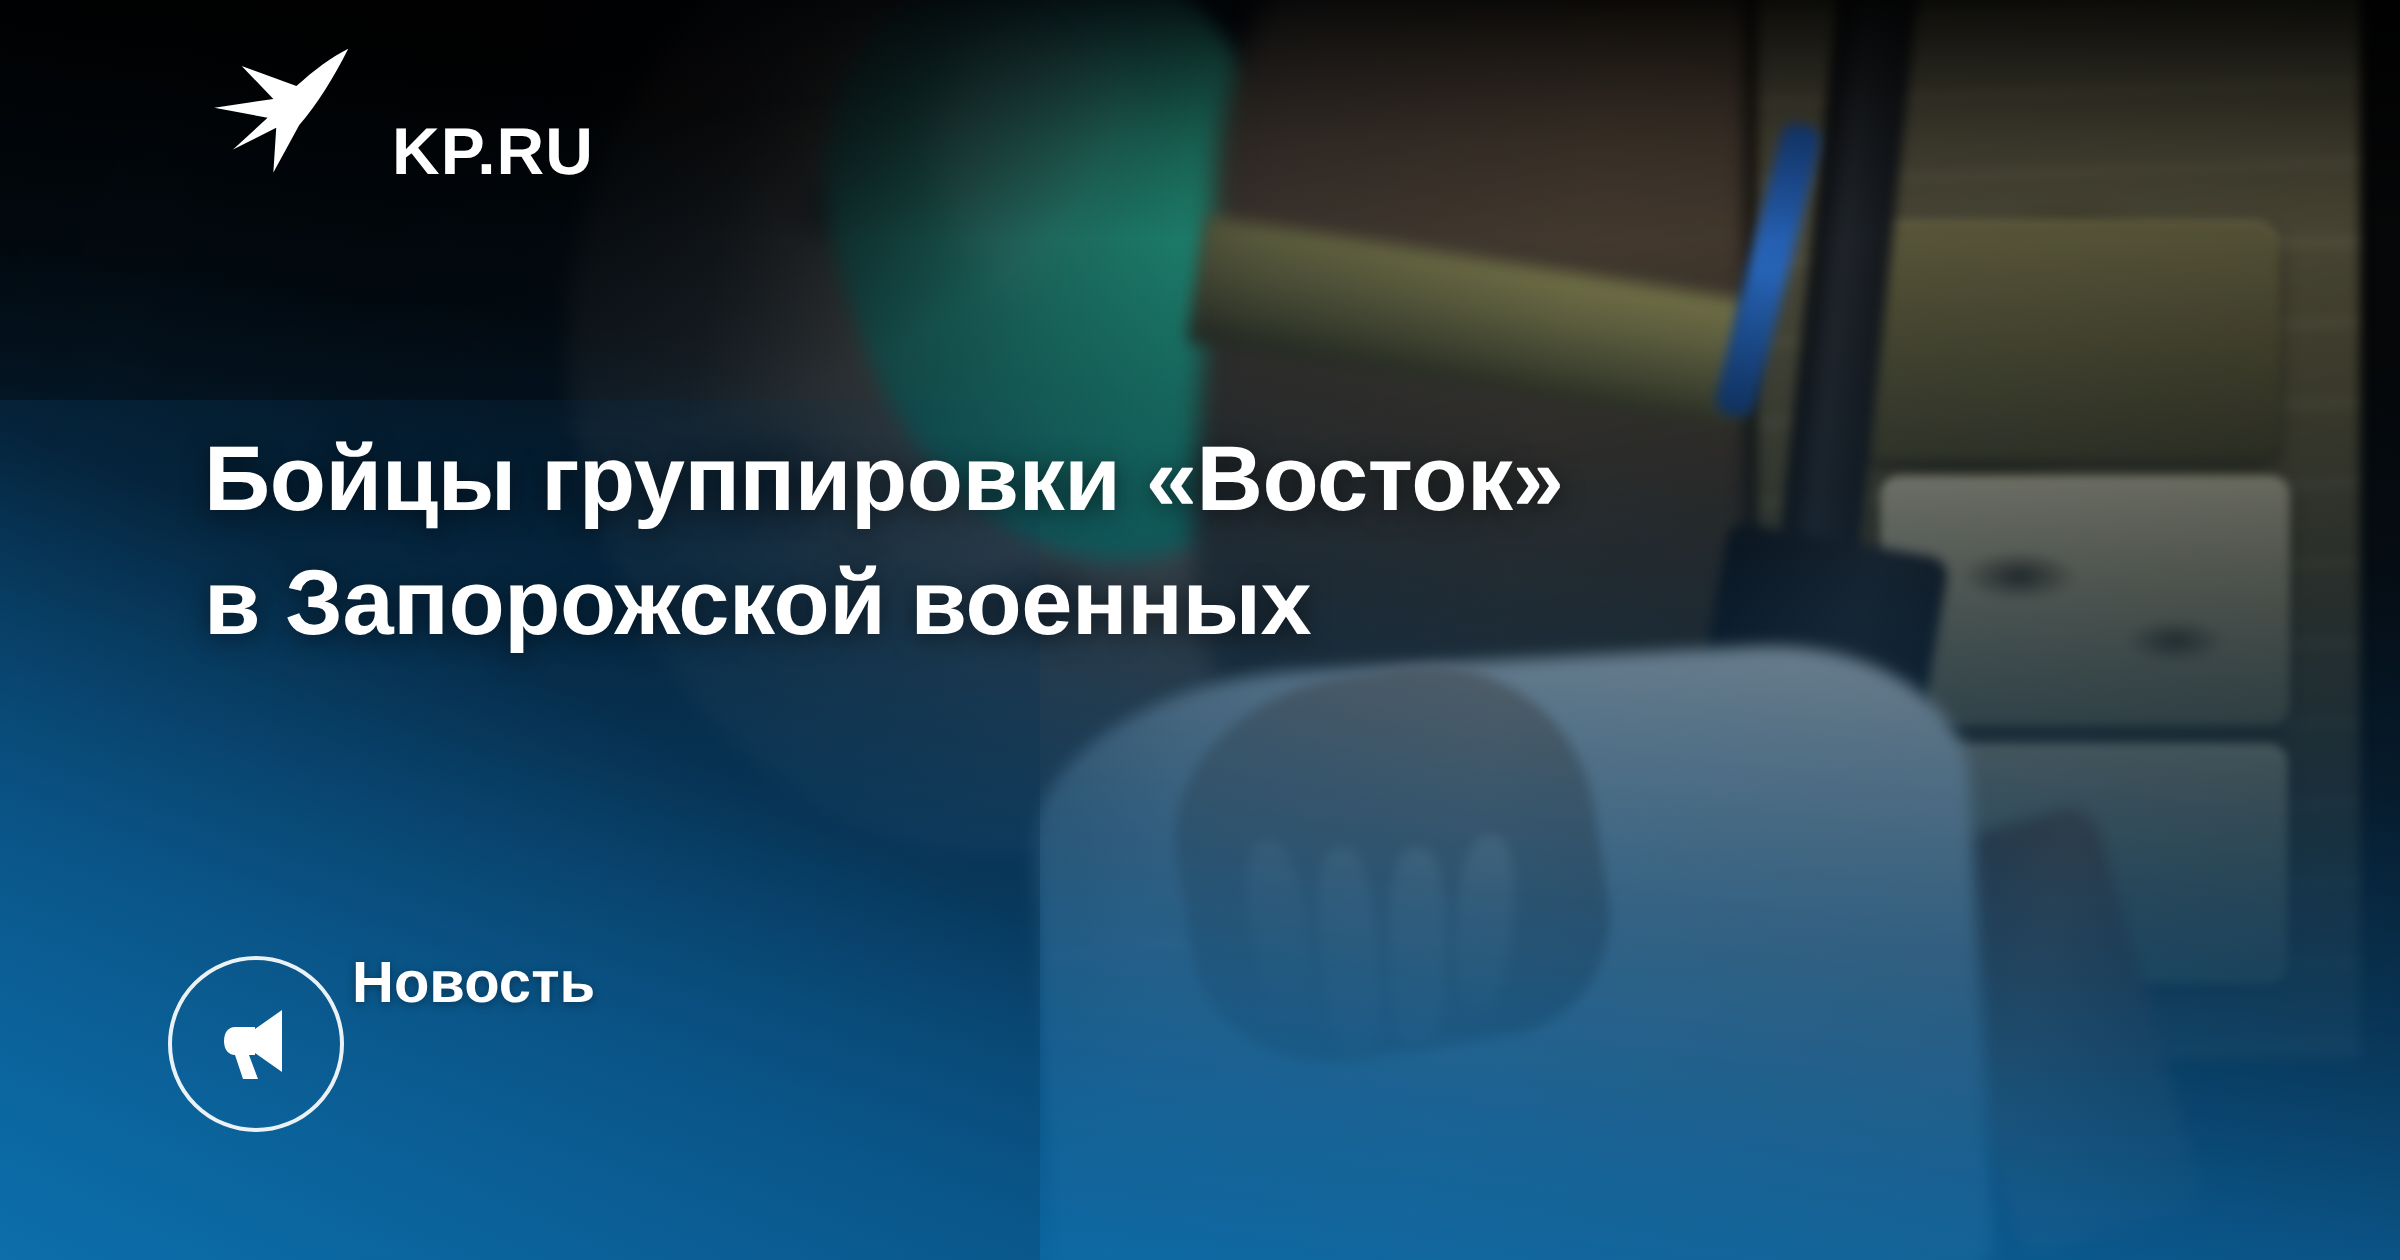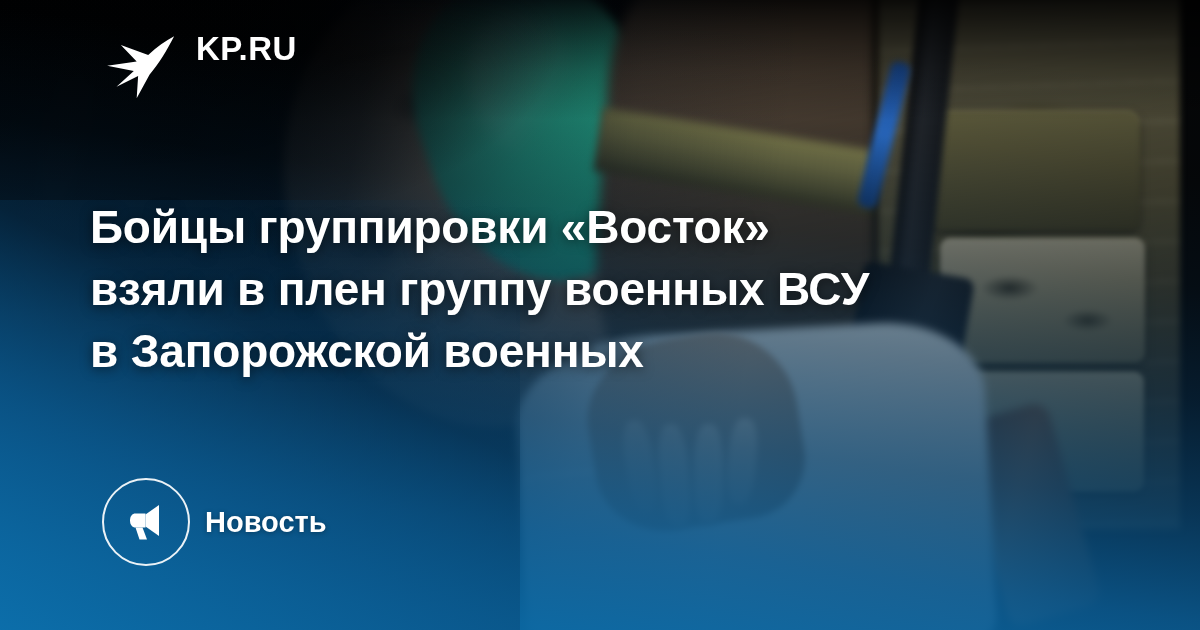--- a/index.html
+++ b/index.html
@@ -350,21 +350,21 @@
   .content {
     position: absolute;
     inset: 0;
   }
 
   .brand {
     position: absolute;
     left: 104px;
     top: 32px;
     display: flex;
-    align-items: flex-start;
+    align-items: flex-end;
     gap: 18px;
     height: 60px;
   }
   .brand-mark {
     width: 74px;
     height: 72px;
     display: block;
     flex: 0 0 auto;
   }
   .brand-name {
@@ -374,37 +374,36 @@
     letter-spacing: 0.5px;
     line-height: 1;
     white-space: nowrap;
   }
 
   .headline {
     position: absolute;
     left: 86px;
     top: 192px;
     width: 1000px;
-    margin: 4px;
+    margin: 16px;
     color: #ffffff;
     font-size: 46px;
     font-weight: 700;
     line-height: 62px;
     letter-spacing: -0.2px;
     text-shadow: 0 2px 12px rgba(0,0,0,0.55);
   }
   .headline .ln { display: block; white-space: nowrap; }
 
   .tag {
     position: absolute;
-    left: 102px;
+    left: 84px;
     top: 478px;
     display: flex;
-    align-items: center;
-    gap: 15px;
+    gap: 4px;
     height: 88px;
   }
   .tag-circle {
     width: 84px;
     height: 84px;
     border-radius: 50%;
     border: 2px solid rgba(255,255,255,0.92);
     display: flex;
     align-items: center;
     justify-content: center;
@@ -470,21 +469,20 @@
 
     <div class="brand">
       <svg class="brand-mark" viewBox="0 0 100 100" aria-hidden="true">
         <path fill="#ffffff" d="M96 6 C84 12 72 21 60 32 L22 18 L44 41 L3 47 L40 54 L16 76 L46 61 L44 92 L62 59 C74 45 86 26 96 6 Z"></path>
       </svg>
       <span class="brand-name">KP.RU</span>
     </div>
 
     <h1 class="headline">
       <span class="ln">Бойцы группировки «Восток»</span>
-      <span class="ln">взяли в плен группу военных ВСУ</span>
       <span class="ln">в Запорожской военных</span>
     </h1>
 
     <div class="tag">
       <span class="tag-circle">
         <svg width="44" height="44" viewBox="0 0 44 44" aria-hidden="true">
           <path fill="#ffffff" d="M35 5 L35 36 L21.5 26.5 L21.5 14.5 Z"></path>
           <path fill="#ffffff" d="M11.5 13.5 L21.5 13.5 L21.5 27.5 L11.5 27.5 C8.2 27.5 6 24.8 6 20.5 C6 16.2 8.2 13.5 11.5 13.5 Z"></path>
           <path fill="#ffffff" d="M11.5 27.5 L18.5 27.5 L23 39.5 L15.5 39.5 Z"></path>
         </svg>

